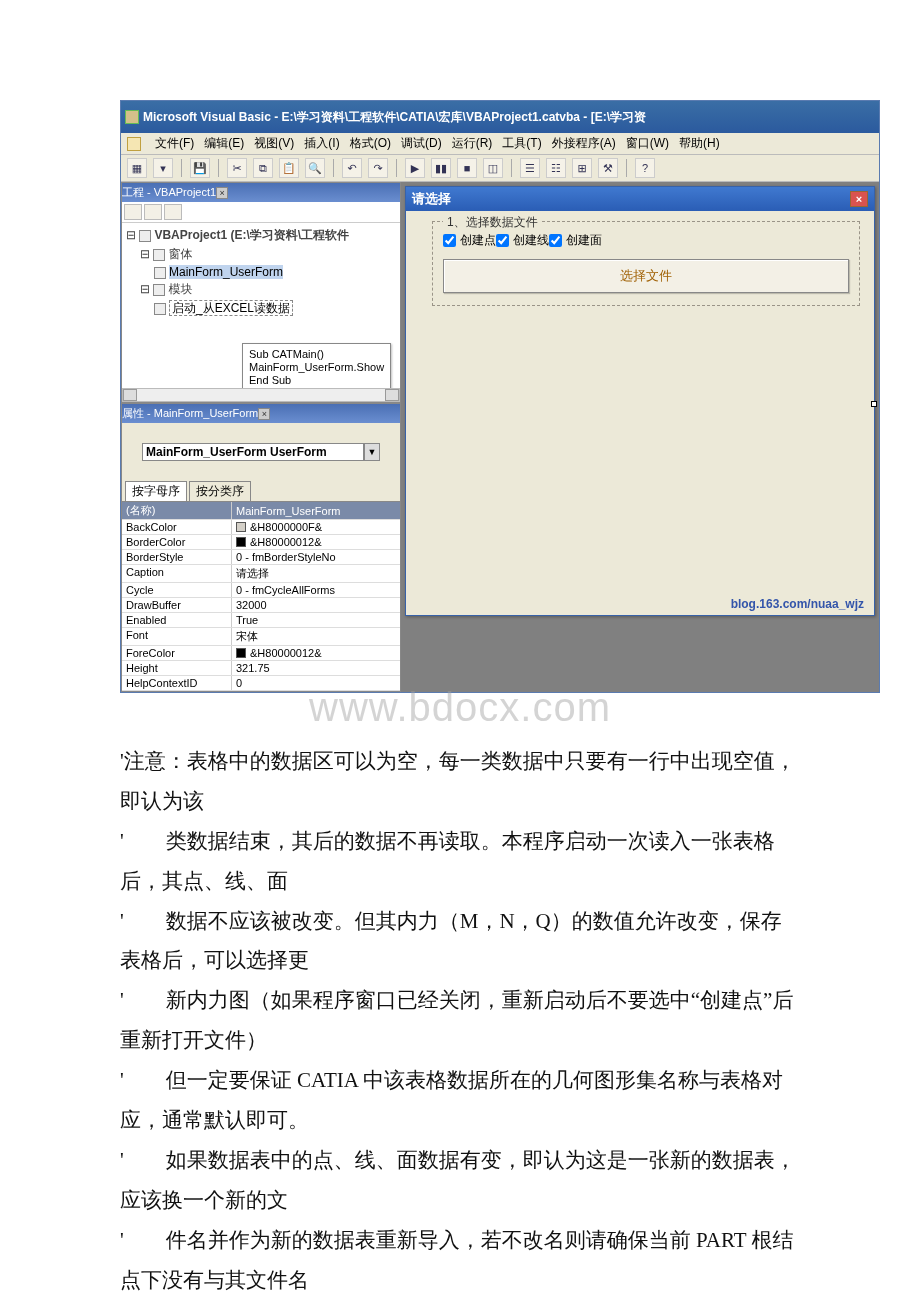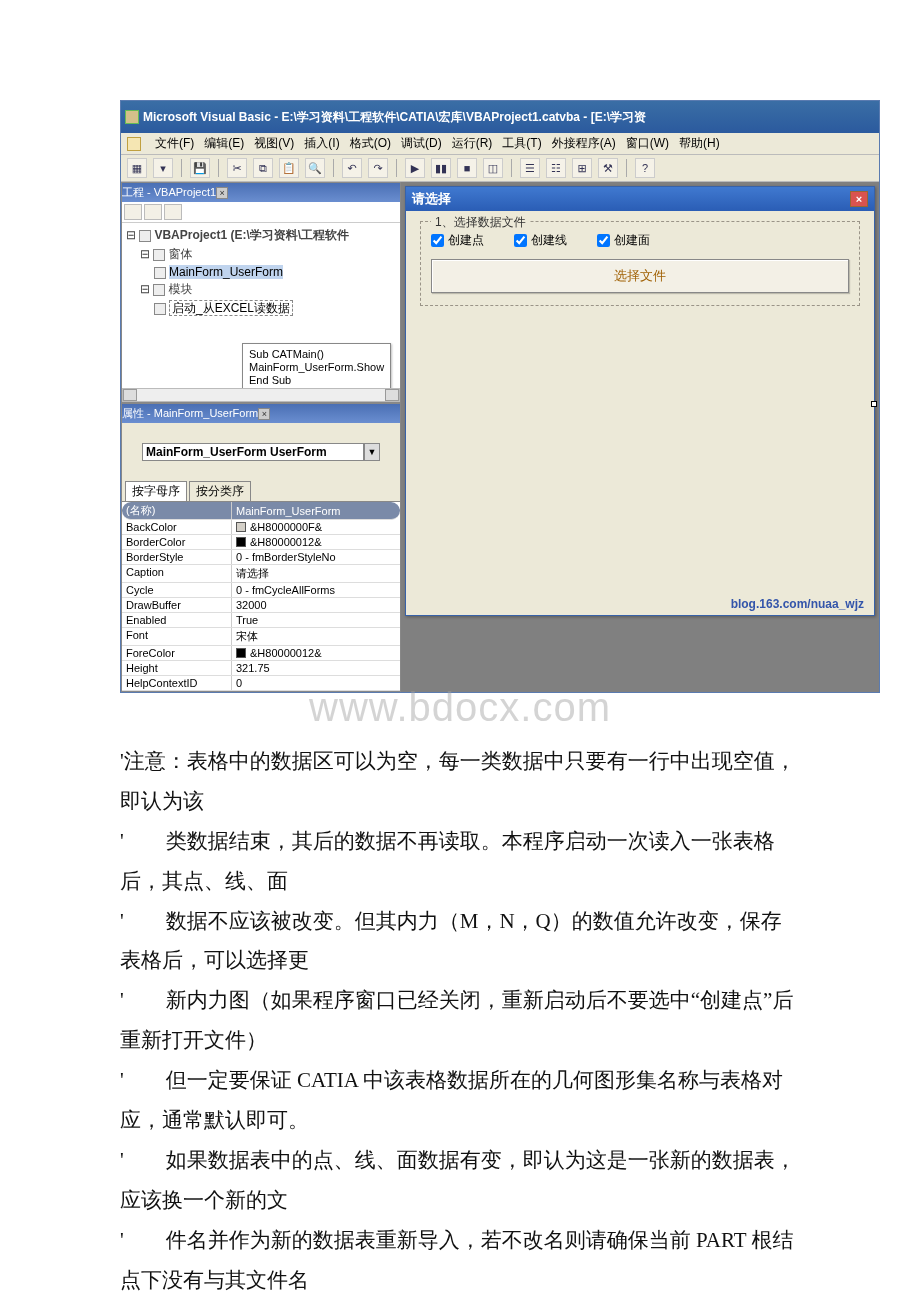--- a/index.html
+++ b/index.html
@@ -73,21 +73,21 @@
   .hscroll .track { flex:1; background:#eee;}
   .prop-panel { border:1px solid #888; background:#ece9d8; }
   .prop-combo { margin:20px; display:flex; }
   .prop-combo input { flex:1; font-size:12px; font-weight:bold; padding:1px 3px; border:1px solid #888;}
   .prop-combo .dd { width:16px; border:1px solid #888; background:#ddd; display:flex; align-items:center; justify-content:center; font-size:9px;}
   .prop-tabs { display:flex; padding:0 3px; font-size:12px;}
   .prop-tabs .tab { border:1px solid #888; border-bottom:none; padding:1px 6px; background:#fff; margin-right:2px;}
   .prop-tabs .tab.inactive { background:#ece9d8;}
   .prop-grid { border-top:1px solid #888; background:#fff; font-size:11px;}
   .prop-grid .row { display:flex; border-bottom:1px solid #ddd;}
-  .prop-grid .row.header { background:#7a8aa8; color:#fff;border-radius:9px;}
+  .prop-grid .row.header { background:#7a8aa8; color:#fff;}
   .prop-grid .pname { width:110px; padding:1px 4px; border-right:1px solid #ccc;}
   .prop-grid .pval { flex:1; padding:1px 4px; display:flex; align-items:center; gap:4px;}
   .swatch { width:10px; height:10px; border:1px solid #555; display:inline-block;}
   .swatch.grey { background:#d4d0c8;} .swatch.black { background:#000;}
 
   .formwin {
     background:#ece9d8; border:1px solid #3862a8;
     box-shadow:1px 1px 3px rgba(0,0,0,.3);
     display:flex; flex-direction:column;
     height:430px;
@@ -96,25 +96,25 @@
   .formwin .ftitle {
     background: linear-gradient(#4079d0,#2a5db5);
     color:#fff; font-size:13px; font-weight:bold;
     padding:3px 6px; display:flex; justify-content:space-between; align-items:center;
   }
   .formwin .ftitle .closebtn { width:18px; height:16px; background:#d9534f; border:1px solid #963; color:#fff; font-size:11px; text-align:center; line-height:14px;}
   .formbody {
     flex:1; background:#ece9d8;
     background-image: radial-gradient(#bbb 0.5px, transparent 0.5px);
     background-size: 8px 8px;
-    padding:10px 14px 6px 14px;
+    padding:10px 14px 6px 26px;
   }
   .groupbox { border:1px dashed #9a9488; padding:10px 10px 12px 10px; margin-bottom:14px; position:relative;}
   .groupbox .glabel { position:absolute; top:-8px; left:10px; background:#ece9d8; padding:0 4px; font-size:12px; color:#333;}
-  .checkrow { display:flex; gap:30px; margin-bottom:10px; font-size:12px;}
+  .checkrow { display:flex; margin-bottom:10px; font-size:12px;}
   .checkrow label { display:flex; align-items:center; gap:4px;}
   .checkrow input { width:13px; height:13px;}
   .bigbtn {
     display:block; width:100%; height:34px;
     border:1px solid #888; background:#f3f0e6;
     font-size:13px; color:#a16207;
     box-shadow: inset 1px 1px 0 #fff, 1px 1px 1px rgba(0,0,0,.2);
   }
   .bigbtn.disabled { color:#9e9a90;}
   .bigbtn + .bigbtn, .groupbox .bigbtn + .spacer { margin-top:10px;}

